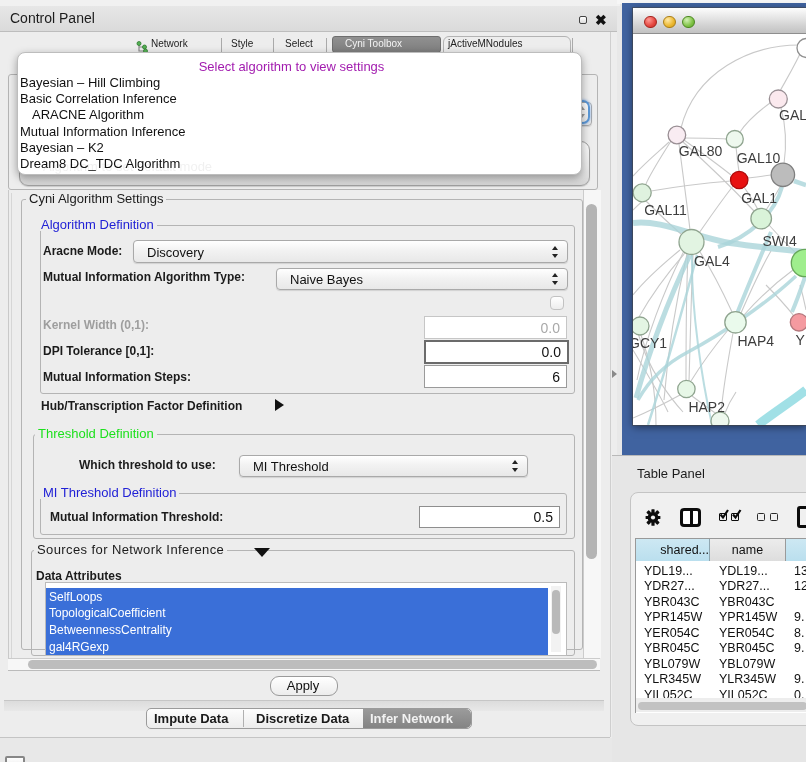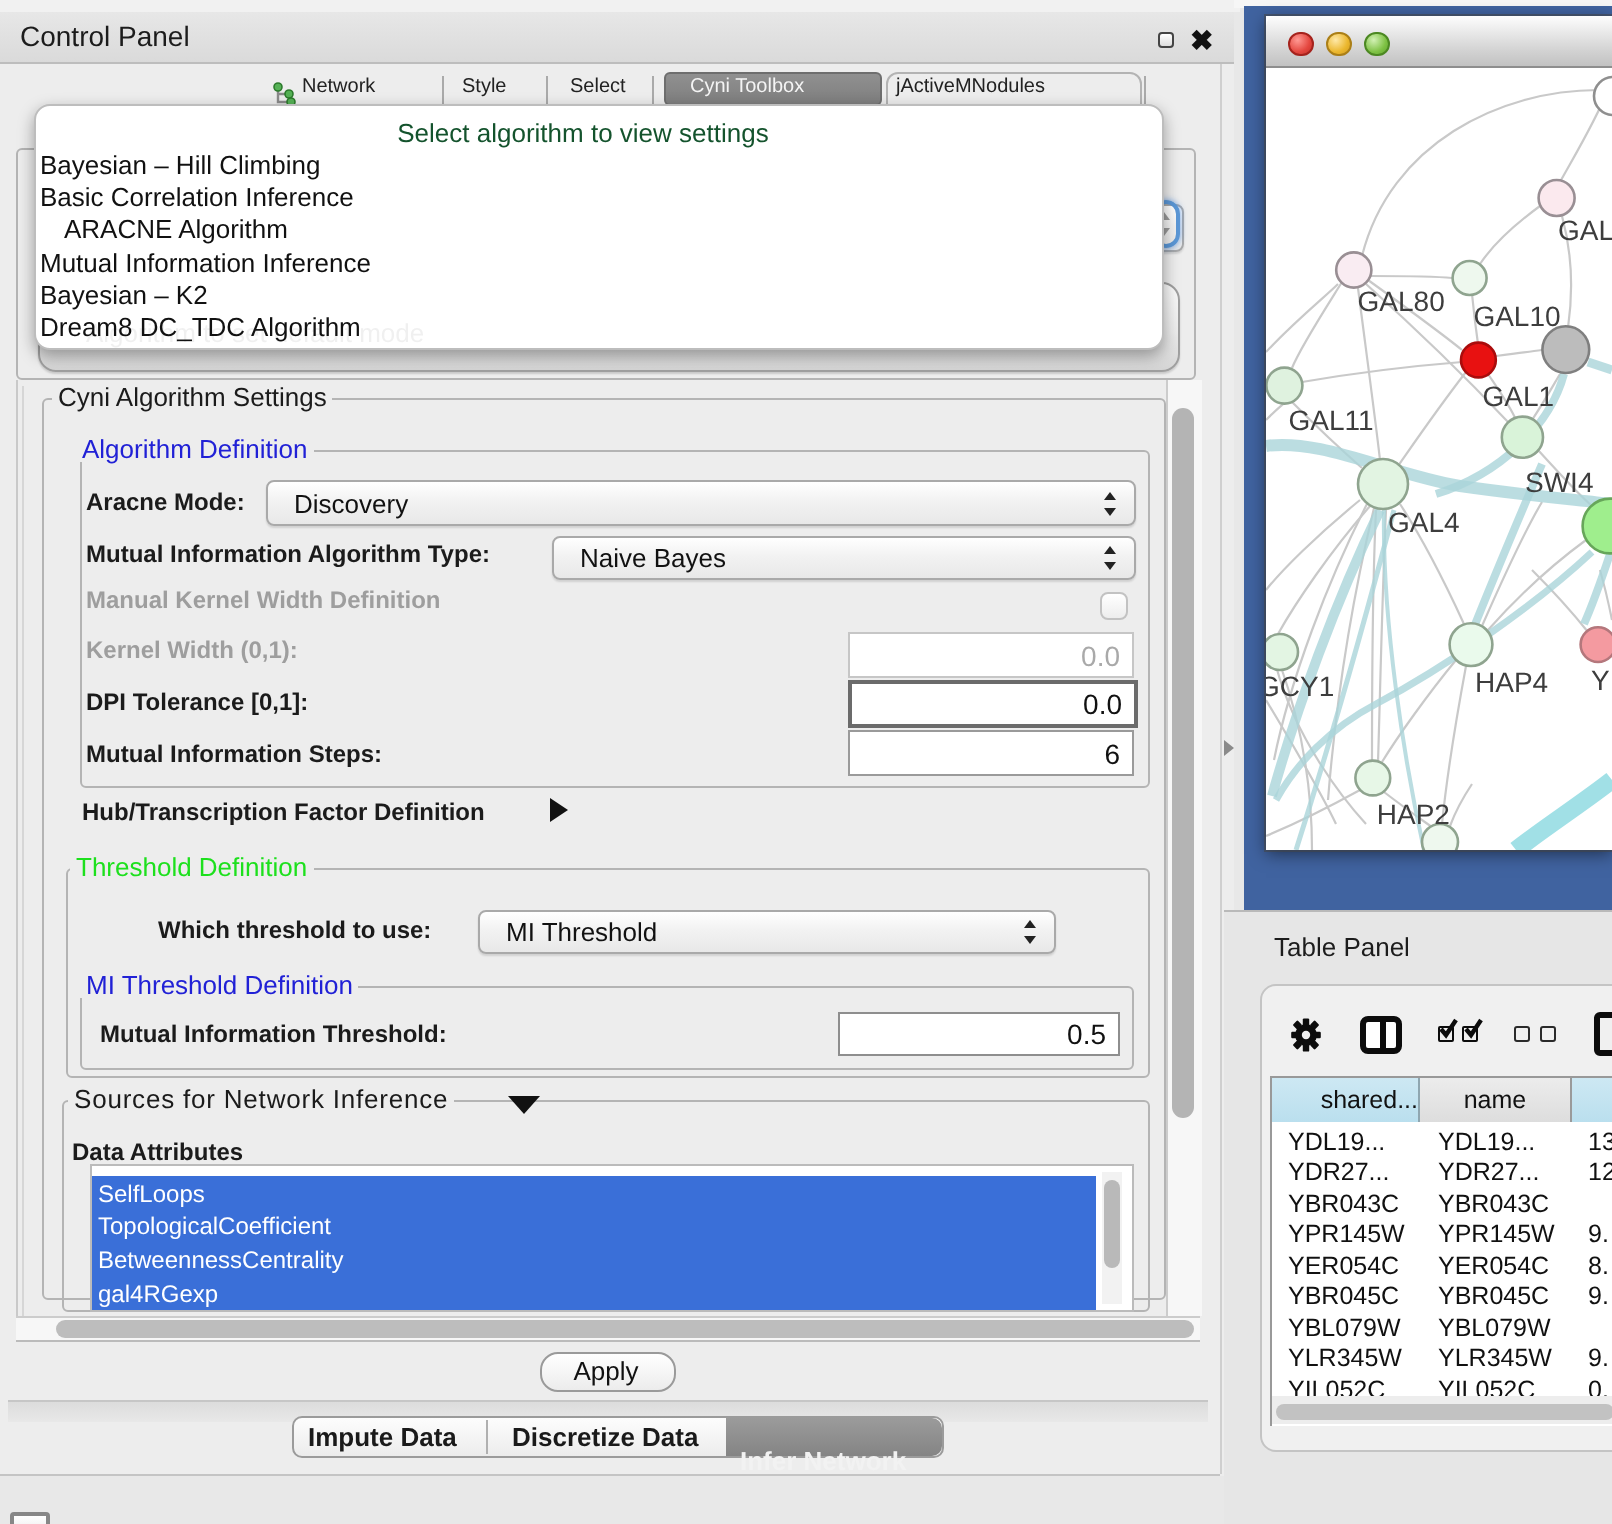--- a/index.html
+++ b/index.html
@@ -75,21 +75,20 @@
     <div class="lbl" style="left:43px;top:54px;">Aracne Mode:</div>
     <div class="combo" style="left:133px;top:50px;width:433px;height:21px;">
         <span class="ct">Discovery</span>
         <span class="spin"></span>
       </div>
     <div class="lbl" style="left:43px;top:80px;">Mutual Information Algorithm Type:</div>
     <div class="combo" style="left:276px;top:78px;width:290px;height:20px;">
         <span class="ct">Naive Bayes</span>
         <span class="spin"></span>
       </div>
-    <div class="lbl gray" style="left:43px;top:103px;">Manual Kernel Width Definition</div>
     <div class="abs" style="left:550px;top:106px;width:12px;height:12px;border:1px solid #c2c2c2;border-radius:4px;background:linear-gradient(#fff,#ededed);"></div>
     <div class="lbl gray" style="left:43px;top:128px;">Kernel Width (0,1):</div>
     <div class="field" style="left:424px;top:126px;width:141px;height:21px;border:1px solid #c6c6c6;">
         <span class="fv" style="color:#a9a9a9;">0.0</span>
       </div>
     <div class="lbl" style="left:43px;top:154px;">DPI Tolerance [0,1]:</div>
     <div class="field" style="left:424px;top:150px;width:141px;height:19.5px;border:2px solid #6b6b6b;">
         <span class="fv">0.0</span>
       </div>
     <div class="lbl" style="left:43px;top:180px;">Mutual Information Steps:</div>
@@ -137,31 +136,31 @@
 
   <div class="abs" style="left:270px;top:670px;width:66px;height:18px;border:1px solid #9a9a9a;border-radius:9px;background:linear-gradient(#fff,#ececec);"></div>
   <div class="abs" style="left:270px;top:672px;width:66px;text-align:center;font-size:13px;color:#111;">Apply</div>
 
   <div class="abs" style="left:4px;top:694px;width:600px;height:10px;background:linear-gradient(#dcdcdc,#e8e8e8);border-top:1px solid #c6c6c6;"></div>
   <div class="abs" style="left:146px;top:702px;width:324px;height:19px;border:1px solid #9b9b9b;background:linear-gradient(#fdfdfd,#ececec);border-radius:5px;font-size:13px;font-weight:bold;color:#1a1a1a;">
     <div class="abs" style="left:96px;top:1px;width:1px;height:17px;background:#b0b0b0;"></div>
     <div class="abs" style="left:7px;top:2px;">Impute Data</div>
     <div class="abs" style="left:109px;top:2px;">Discretize Data</div>
     <div class="abs" style="left:216px;top:0px;width:108px;height:19px;background:linear-gradient(#9b9b9b,#848484);border-radius:0 5px 5px 0;"></div>
-    <div class="abs" style="left:223px;top:14px;color:#f2f2f2;">Infer Network</div>
+    <div class="abs" style="left:223px;top:2px;color:#f2f2f2;">Infer Network</div>
   </div>
   <div class="abs" style="left:0;top:731px;width:610px;height:1px;background:#c4c4c4;"></div>
 </div>
 
 <div class="abs" style="left:612px;top:370px;width:0;height:0;border-top:4px solid transparent;border-bottom:4px solid transparent;border-left:5px solid #8a8a8a;"></div>
 
 <div class="abs" style="left:5px;top:756px;width:16px;height:8px;border:2px solid #878787;border-radius:2px;background:linear-gradient(#fff,#ececec);"></div>
 
 <div class="abs" style="left:17px;top:52px;width:563px;height:121px;background:#fff;border:1px solid #bdbdbd;border-radius:8px;box-shadow:0 3px 8px rgba(0,0,0,0.35);font-size:13px;color:#111;">
-  <div style="position:absolute;left:-8px;top:6px;width:100%;text-align:center;color:#14532d;">Select algorithm to view settings</div>
+  <div style="position:absolute;left:-8px;top:6px;width:100%;text-align:center;color:#a21caf;">Select algorithm to view settings</div>
   <div style="position:absolute;left:25px;top:106px;color:rgba(60,60,60,0.08);">Algorithm to set default mode</div>
   <div style="position:absolute;left:2px;top:22px;line-height:16.2px;">Bayesian – Hill Climbing<br>Basic Correlation Inference<br><span class="b">ARACNE Algorithm</span><br>Mutual Information Inference<br>Bayesian – K2<br>Dream8 DC_TDC Algorithm</div>
 </div>
 
 <div class="abs" style="left:617px;top:0;width:189px;height:4px;background:#f6f6f6;"></div>
 <div class="abs" style="left:622px;top:3px;width:184px;height:452px;background:#4063a0;"></div>
 
 <div class="abs" style="left:633px;top:8px;width:173px;height:417px;box-shadow:0 0 0 1px rgba(70,70,70,0.55), 0 2px 8px rgba(0,0,0,0.5);background:#fff;">
   <div class="abs" style="left:0;top:0;width:173px;height:25px;background:linear-gradient(#fdfdfd,#d2d2d2 70%,#c2c2c2);border-bottom:1px solid #8e8e8e;border-radius:5px 0 0 0;">
     <div class="abs" style="left:11px;top:7.5px;width:10.5px;height:10.5px;border-radius:50%;background:radial-gradient(circle at 35% 30%,#ff9a94,#e4473f 60%,#c03028);border:0.5px solid #a5231d;"></div>

